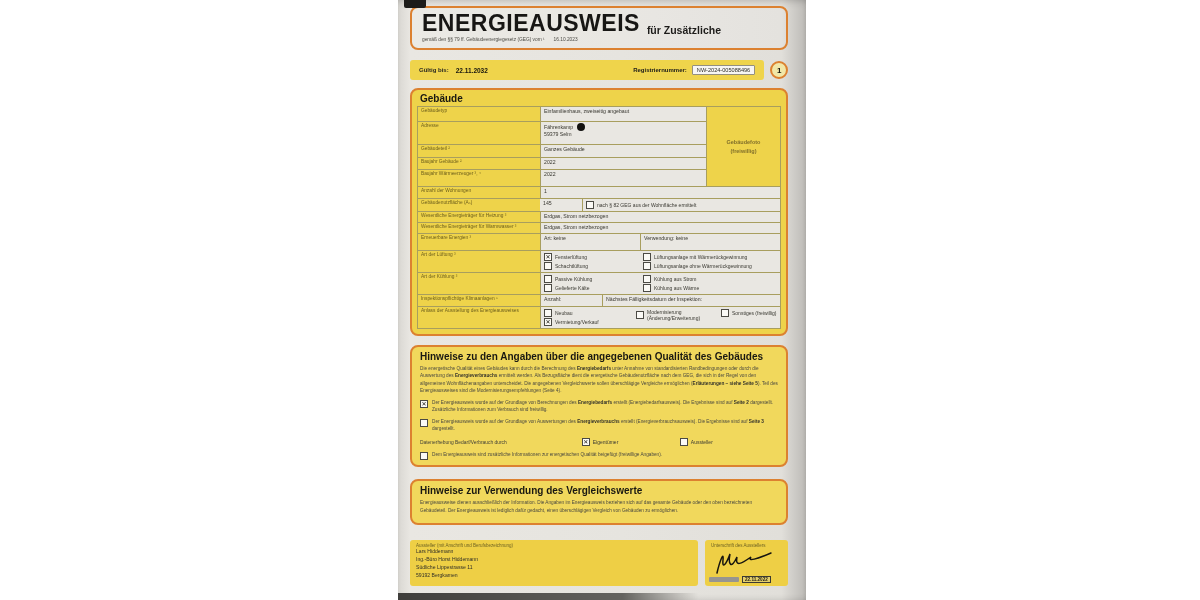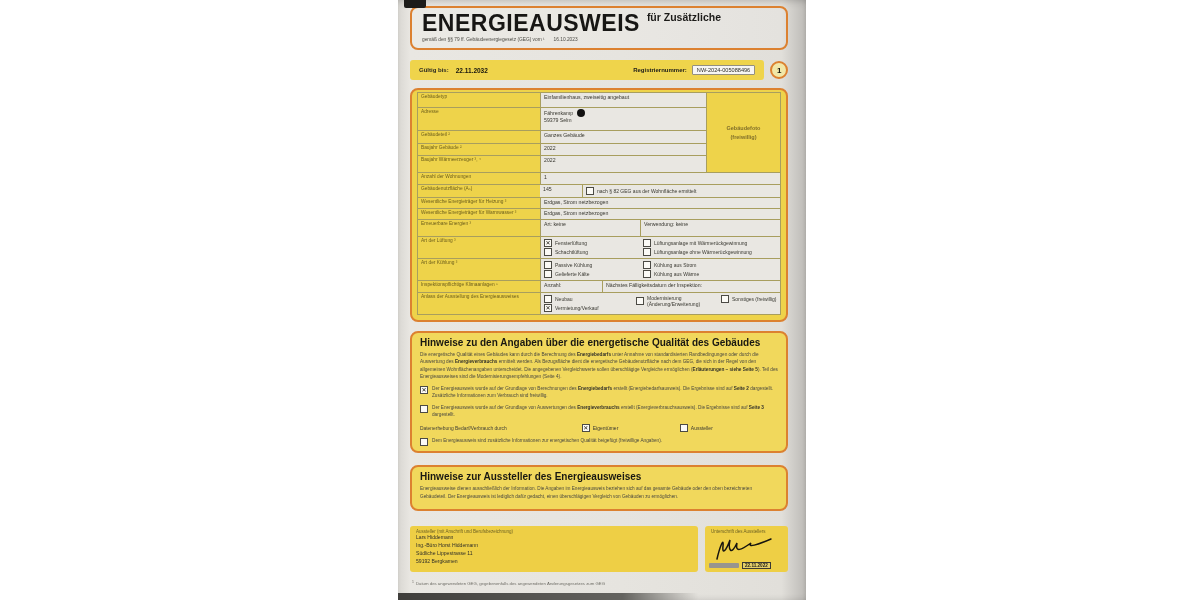--- a/index.html
+++ b/index.html
@@ -7,21 +7,21 @@
        font-family:"Liberation Sans","DejaVu Sans",sans-serif;}
   .stage{position:relative;width:1200px;height:600px;background:#ffffff;}
   .paper{position:absolute;left:398px;top:0;width:408px;height:600px;
          background:linear-gradient(90deg,#d9d7d2 0,#e9e7e2 3%,#e6e4df 55%,#e1dfda 94%,#c2c0bc 99%,#b5b3af 100%);
          box-shadow:inset 0 6px 8px -6px rgba(0,0,0,.25), inset 0 -4px 6px -4px rgba(0,0,0,.15);
          box-sizing:border-box;padding:0 18px 0 12px;}
   .toptab{position:absolute;left:6px;top:0;width:22px;height:8px;background:#1d1c1a;border-radius:0 0 2px 2px;}
 
   .sec{border:2px solid #dc8130;border-radius:8px;box-sizing:border-box;}
   .hdrbox{margin-top:6px;height:44px;padding:3px 10px 0;background:rgba(255,255,255,.12);}
-  .title-line{display:flex;align-items:flex-start;}
+  .title-line{display:flex;align-items:flex-end;}
   .big-title{font-size:23px;font-weight:bold;letter-spacing:.5px;color:#171614;line-height:1.1;}
   .title-suffix{font-size:10.5px;font-weight:bold;color:#1c1b19;margin-left:7px;}
   .law-line{font-size:4.8px;color:#4c4b45;margin-top:1px;display:flex;gap:9px;}
 
   .validity-row{margin-top:10px;display:flex;align-items:center;}
   .vband{width:360px;height:20px;background:#efd44b;border-radius:3px;display:flex;align-items:center;padding:0 9px;box-sizing:border-box;}
   .vlabel{font-size:6px;font-weight:bold;color:#2a2921;}
   .vdate{font-size:6.5px;font-weight:bold;color:#17160f;margin-left:7px;}
   .vspacer{flex:1;}
   .reg-label{font-size:6px;font-weight:bold;color:#21201a;}
@@ -107,20 +107,21 @@
         <span class="vlabel">Gültig bis:</span>
         <span class="vdate">22.11.2032</span>
         <span class="vspacer"></span>
         <span class="reg-label">Registriernummer:</span>
         <span class="reg-box">NW-2024-005088496</span>
       </div>
       <div class="page-circle">1</div>
     </div>
 
     <div class="sec bsec">
+      <div class="sec-title">Gebäude</div>
       <div class="btable">
         <div class="btop">
           <div class="btop-left">
             <div class="brow" style="min-height:14px;">
               <div class="lbl">Gebäudetyp</div>
               <div class="val">Einfamilienhaus, zweiseitig angebaut</div>
             </div>
             <div class="brow" style="min-height:22px;">
               <div class="lbl">Adresse</div>
               <div class="val">
@@ -294,21 +295,21 @@
                   </span>
                   <span class="cbl">Sonstiges (freiwillig)</span>
                 </span>
             </div>
           </div>
         </div>
       </div>
     </div>
 
     <div class="sec hsec">
-      <div class="sec-title">Hinweise zu den Angaben über die energetische Qualität des Gebäudes</div>
+      <div class="sec-title">Hinweise zu den Angaben über die angegebenen Qualität des Gebäudes</div>
       <div class="para">
         <span>Die energetische Qualität eines Gebäudes kann durch die Berechnung des </span><span class="b">Energiebedarfs</span><span> unter Annahme von standardisierten Randbedingungen oder durch die Auswertung des </span><span class="b">Energieverbrauchs</span><span> ermittelt werden. Als Bezugsfläche dient die energetische Gebäudenutzfläche nach dem GEG, die sich in der Regel von den allgemeinen Wohnflächenangaben unterscheidet. Die angegebenen Vergleichswerte sollen überschlägige Vergleiche ermöglichen (</span><span class="b">Erläuterungen – siehe Seite 5</span><span>). Teil des Energieausweises sind die Modernisierungsempfehlungen (Seite 4).</span>
       </div>
       <div class="cbrow">
         <span class="cb">
             <span class="mark">✕</span>
           </span>
         <span class="cbtxt">
           <span>Der Energieausweis wurde auf der Grundlage von Berechnungen des </span><span class="b">Energiebedarfs</span><span> erstellt (Energiebedarfsausweis). Die Ergebnisse sind auf </span><span class="b">Seite 2</span><span> dargestellt. Zusätzliche Informationen zum Verbrauch sind freiwillig.</span>
         </span>
@@ -338,21 +339,21 @@
       </div>
       <div class="cbrow">
         <span class="cb">
             <span class="mark"></span>
           </span>
         <span class="cbtxt">Dem Energieausweis sind zusätzliche Informationen zur energetischen Qualität beigefügt (freiwillige Angaben).</span>
       </div>
     </div>
 
     <div class="sec hsec" style="margin-top:12px;min-height:46px;">
-      <div class="sec-title">Hinweise zur Aussteller des Energieausweises</div>
+      <div class="sec-title">Hinweise zur Verwendung des Vergleichswerte</div>
       <div class="para">Energieausweise dienen ausschließlich der Information. Die Angaben im Energieausweis beziehen sich auf das gesamte Gebäude oder den oben bezeichneten Gebäudeteil. Der Energieausweis ist lediglich dafür gedacht, einen überschlägigen Vergleich von Gebäuden zu ermöglichen.</div>
     </div>
 
     <div class="issuer-row">
       <div class="ibox ibox-left">
         <div class="ilabel">Aussteller (mit Anschrift und Berufsbezeichnung)</div>
         <div class="iline">Lars Hiddemann</div>
         <div class="iline">Ing.-Büro Horst Hiddemann</div>
         <div class="iline">Südliche Lippestrasse 11</div>
         <div class="iline">59192 Bergkamen</div>

